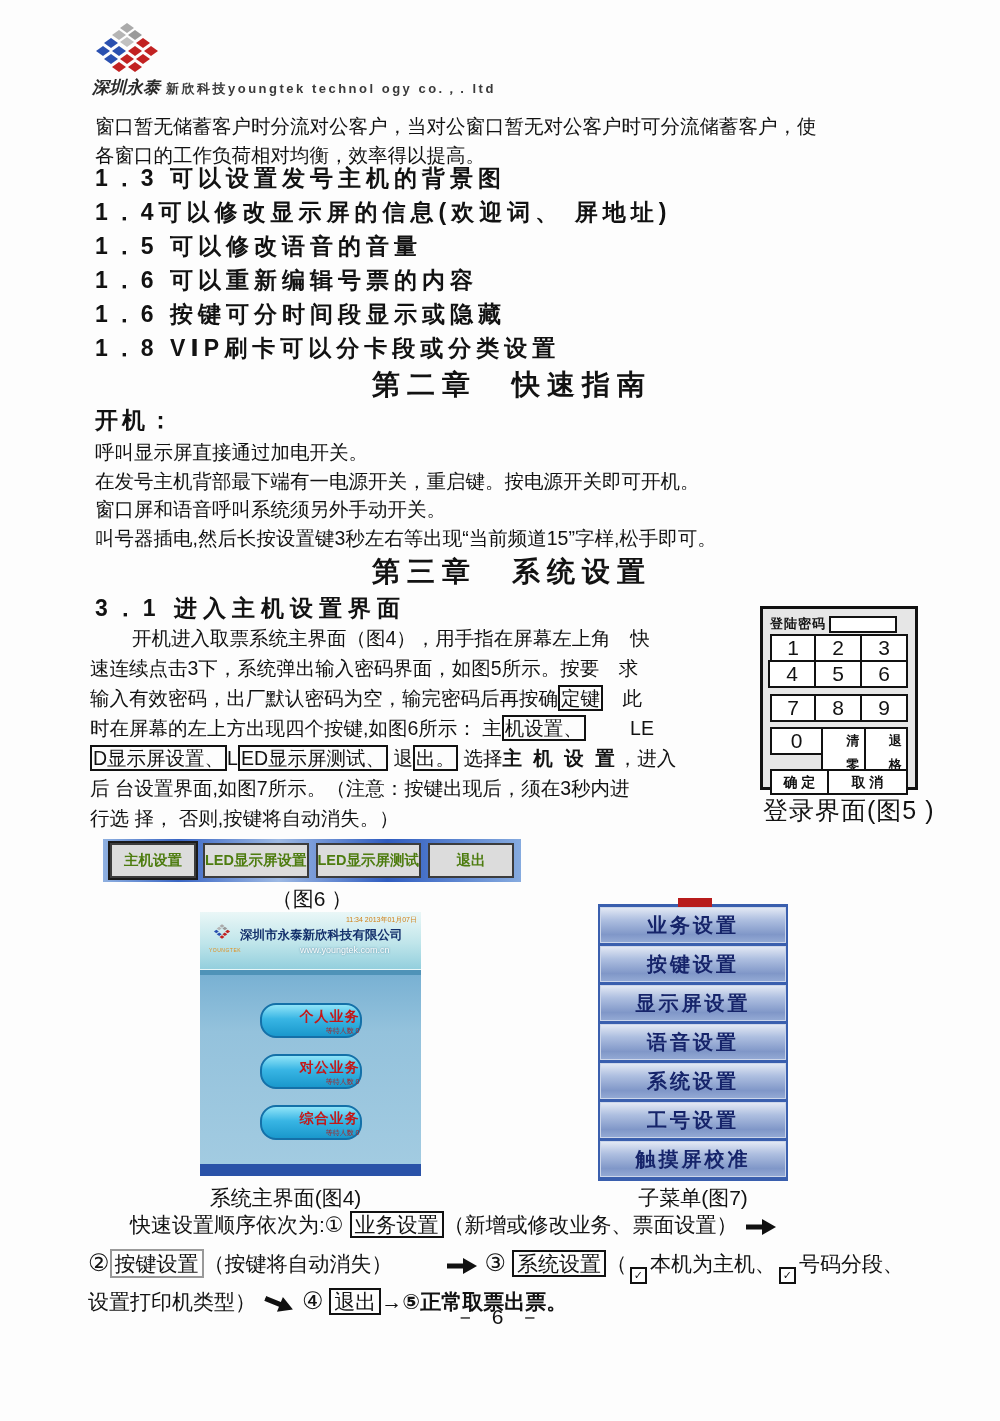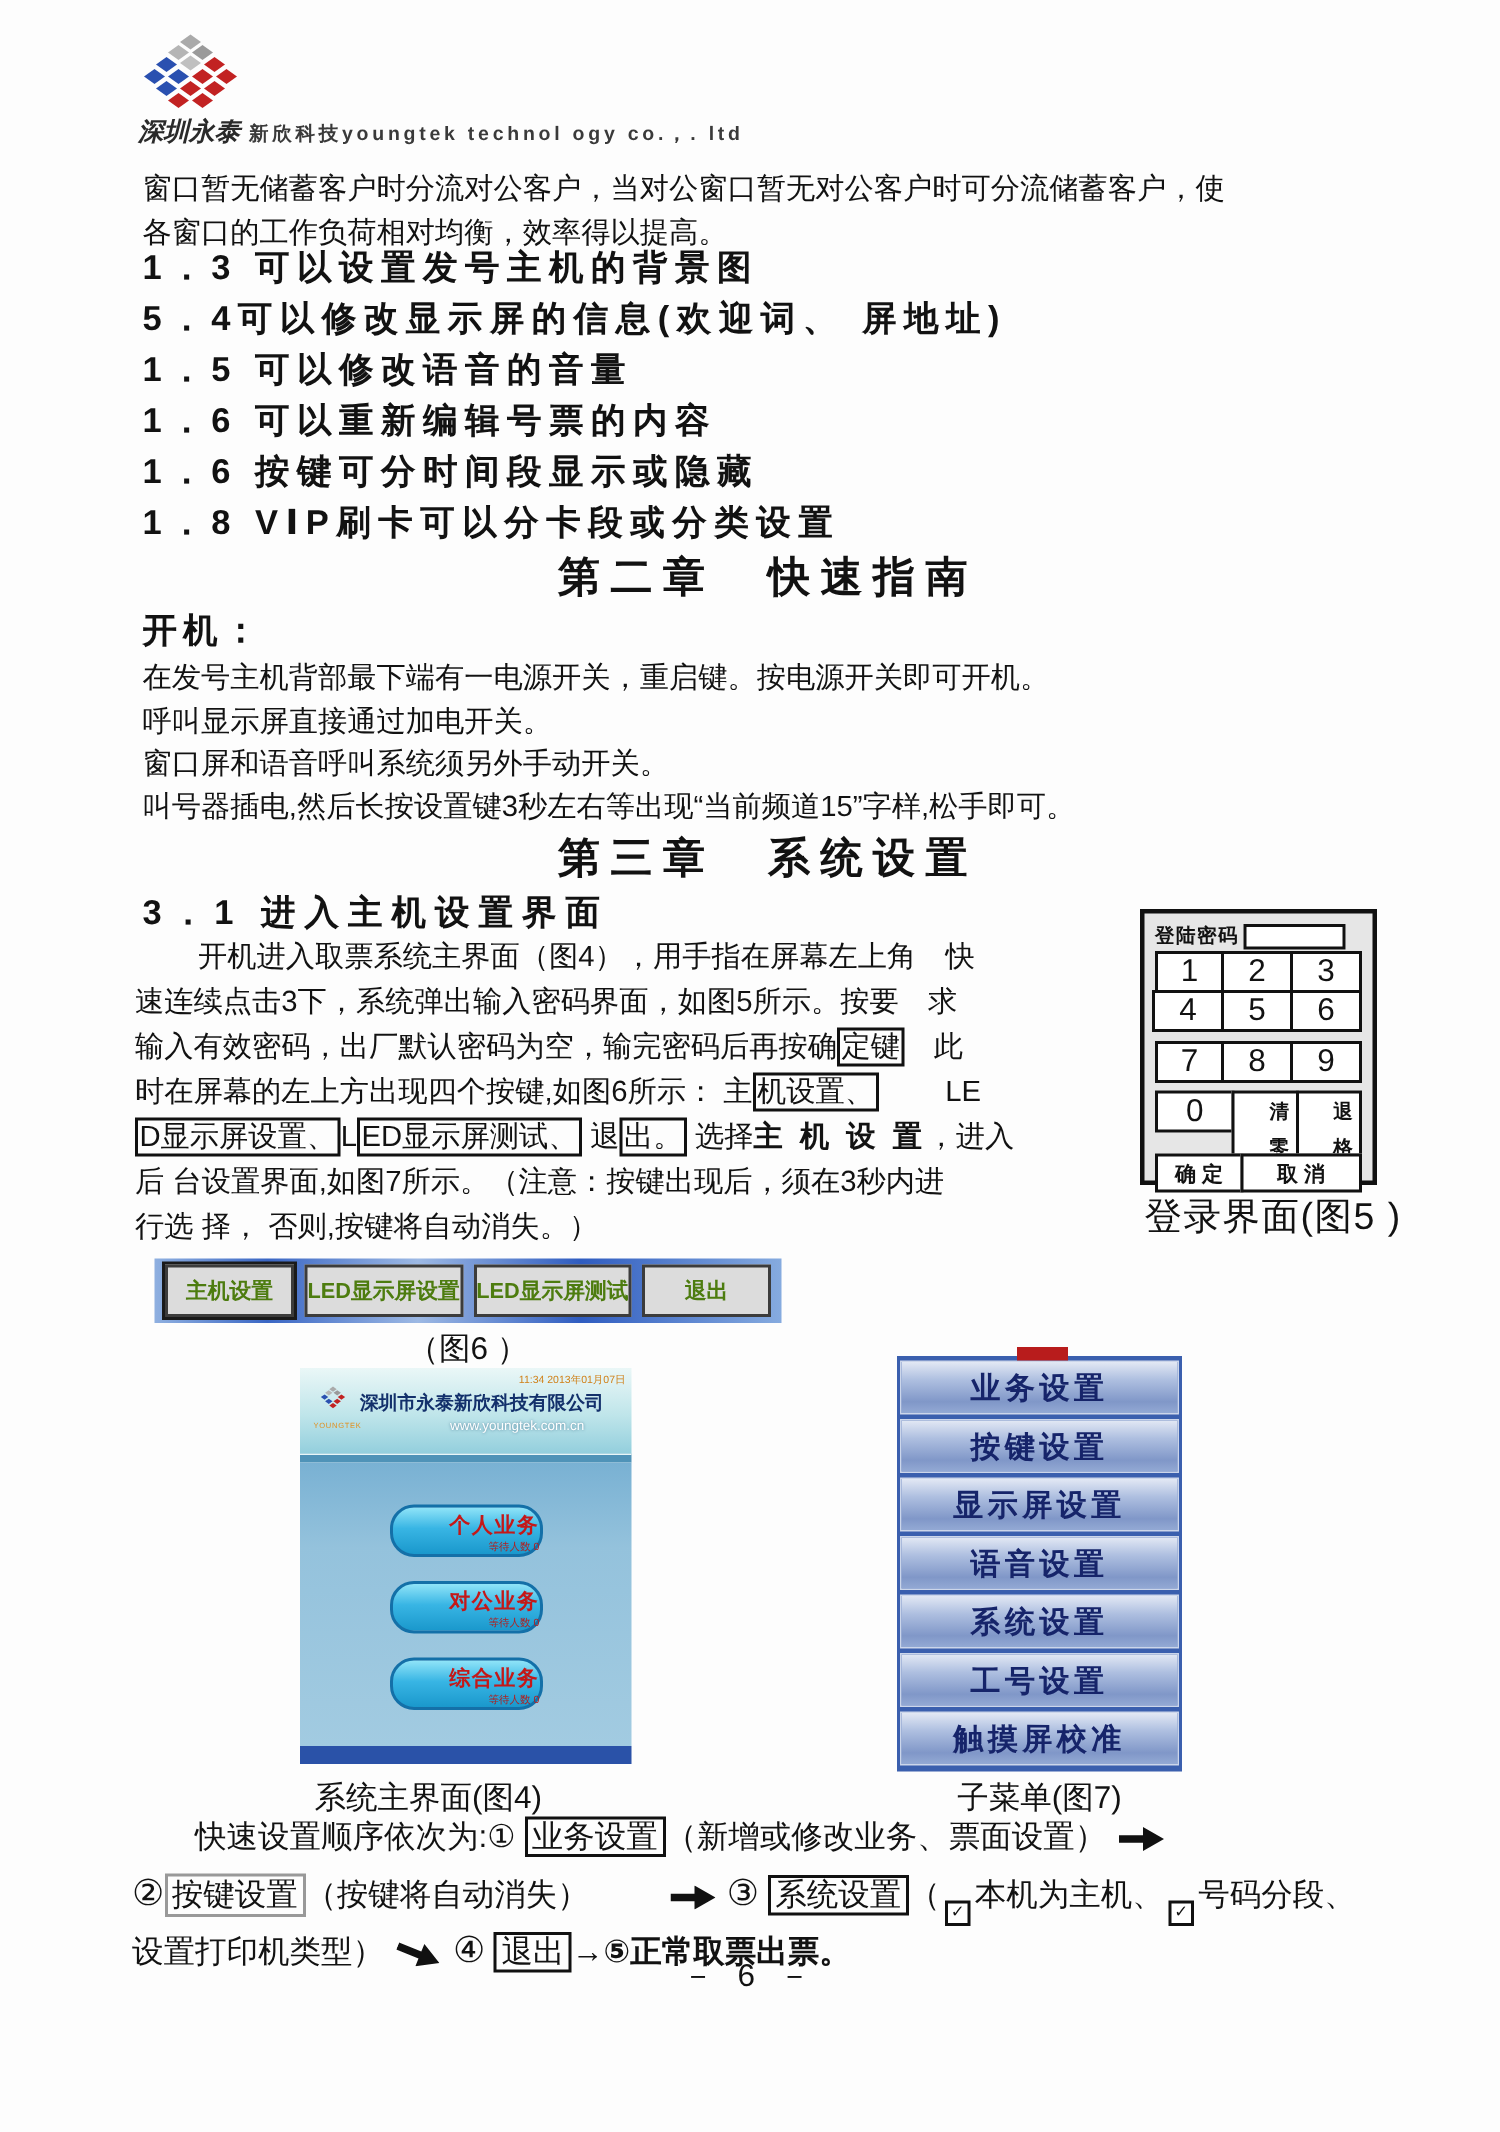--- a/index.html
+++ b/index.html
@@ -129,32 +129,32 @@
   </svg>
   <div class="logo-line"><span class="brand">深圳永泰</span><span>新欣科技youngtek technol ogy co.，. ltd</span></div>
 
   <div class="intro">
     <div>窗口暂无储蓄客户时分流对公客户，当对公窗口暂无对公客户时可分流储蓄客户，使</div>
     <div>各窗口的工作负荷相对均衡，效率得以提高。</div>
   </div>
 
   <div class="features">
     <div class="feat">1．3 可以设置发号主机的背景图</div>
-    <div class="feat">5．4可以修改显示屏的信息(欢迎词、 屏地址)</div>
+    <div class="feat">1．4可以修改显示屏的信息(欢迎词、 屏地址)</div>
     <div class="feat">1．5 可以修改语音的音量</div>
     <div class="feat">1．6 可以重新编辑号票的内容</div>
     <div class="feat">1．6 按键可分时间段显示或隐藏</div>
     <div class="feat">1．8 VⅠP刷卡可以分卡段或分类设置</div>
   </div>
 
   <div class="ch-title ch2">第二章　快速指南</div>
   <div class="boot">开机：</div>
   <div class="bootlines">
+    <div>呼叫显示屏直接通过加电开关。</div>
     <div>在发号主机背部最下端有一电源开关，重启键。按电源开关即可开机。</div>
-    <div>呼叫显示屏直接通过加电开关。</div>
     <div>窗口屏和语音呼叫系统须另外手动开关。</div>
     <div>叫号器插电,然后长按设置键3秒左右等出现“当前频道15”字样,松手即可。</div>
   </div>
 
   <div class="ch-title ch3">第三章　系统设置</div>
   <div class="section">3．1 进入主机设置界面</div>
 
   <div class="para">
     <div class="ln ind">开机进入取票系统主界面（图4），用手指在屏幕左上角　快</div>
     <div class="ln">速连续点击3下，系统弹出输入密码界面，如图5所示。按要　求</div>

